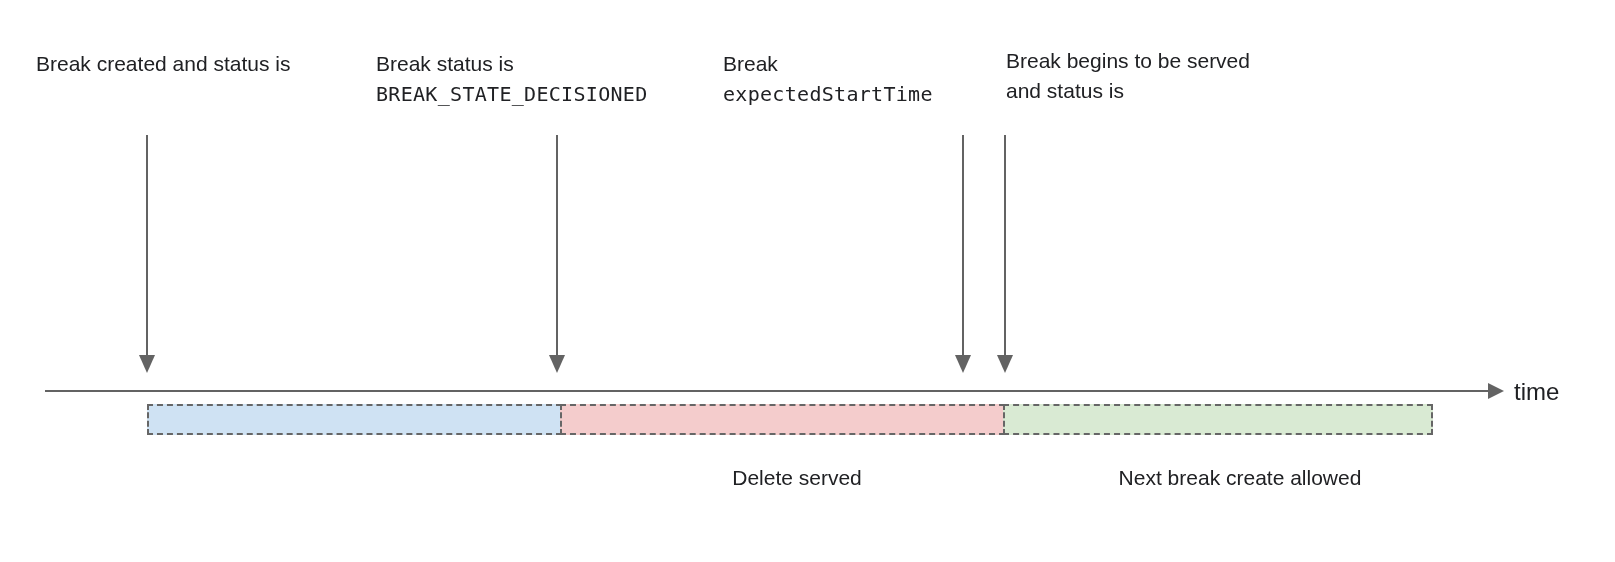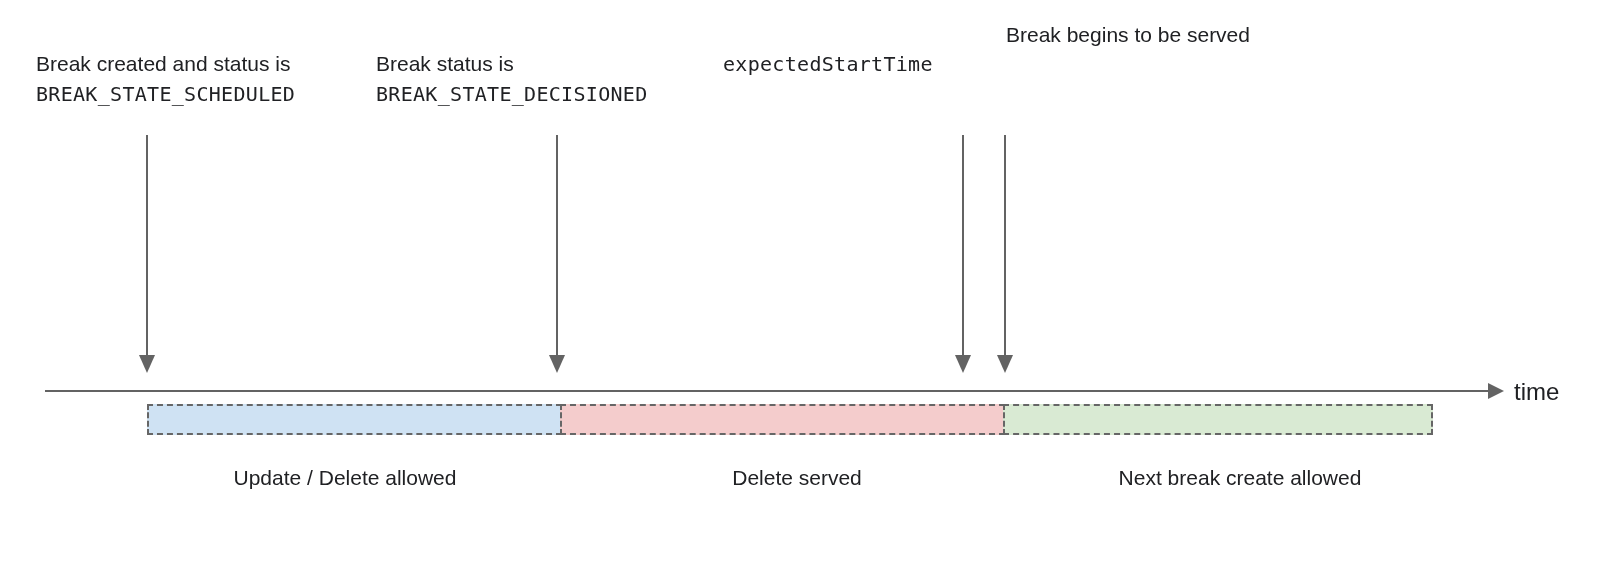--- a/index.html
+++ b/index.html
@@ -34,34 +34,35 @@
   }
   .seg-label { position: absolute; top: 466px; font-size: 21px; white-space: nowrap; transform: translateX(-50%); }
 </style>
 </head>
 <body>
 
 <div class="canvas">
 
   <div class="ann" style="left:36px; top:49px">
     <div>Break created and status is</div>
-    <div class="code">BREAK_STATE_SCHEDULED</div>
   </div>
 
   <div class="ann" style="left:376px; top:49px">
     <div>Break status is</div>
     <div class="code">BREAK_STATE_DECISIONED</div>
   </div>
 
   <div class="ann" style="left:723px; top:49px">
+    <div>Break</div>
     <div class="code">expectedStartTime</div>
   </div>
 
-  <div class="ann" style="left:1006px; top:20px">
+  <div class="ann" style="left:1006px; top:46px">
     <div>Break begins to be served</div>
+    <div>and status is</div>
   </div>
 
   <div class="varrow" style="left:139px">
     <div class="stem"></div>
     <div class="head"></div>
   </div>
   <div class="varrow" style="left:549px">
     <div class="stem"></div>
     <div class="head"></div>
   </div>
@@ -75,17 +76,16 @@
   </div>
 
   <div class="axis-line"></div>
   <div class="axis-head"></div>
   <div class="axis-label">time</div>
 
   <div class="seg" style="left: 147px; width: 415px; background: rgb(207, 226, 243);"></div>
   <div class="seg" style="left: 560px; width: 445px; background: rgb(244, 204, 204);"></div>
   <div class="seg" style="left: 1003px; width: 430px; background: rgb(217, 234, 211);"></div>
 
-  <div class="seg-label" style="left:345px">Update / Delete allowed</div>
   <div class="seg-label" style="left:797px">Delete served</div>
   <div class="seg-label" style="left:1240px">Next break create allowed</div>
 
 </div>
 
 </body></html>

